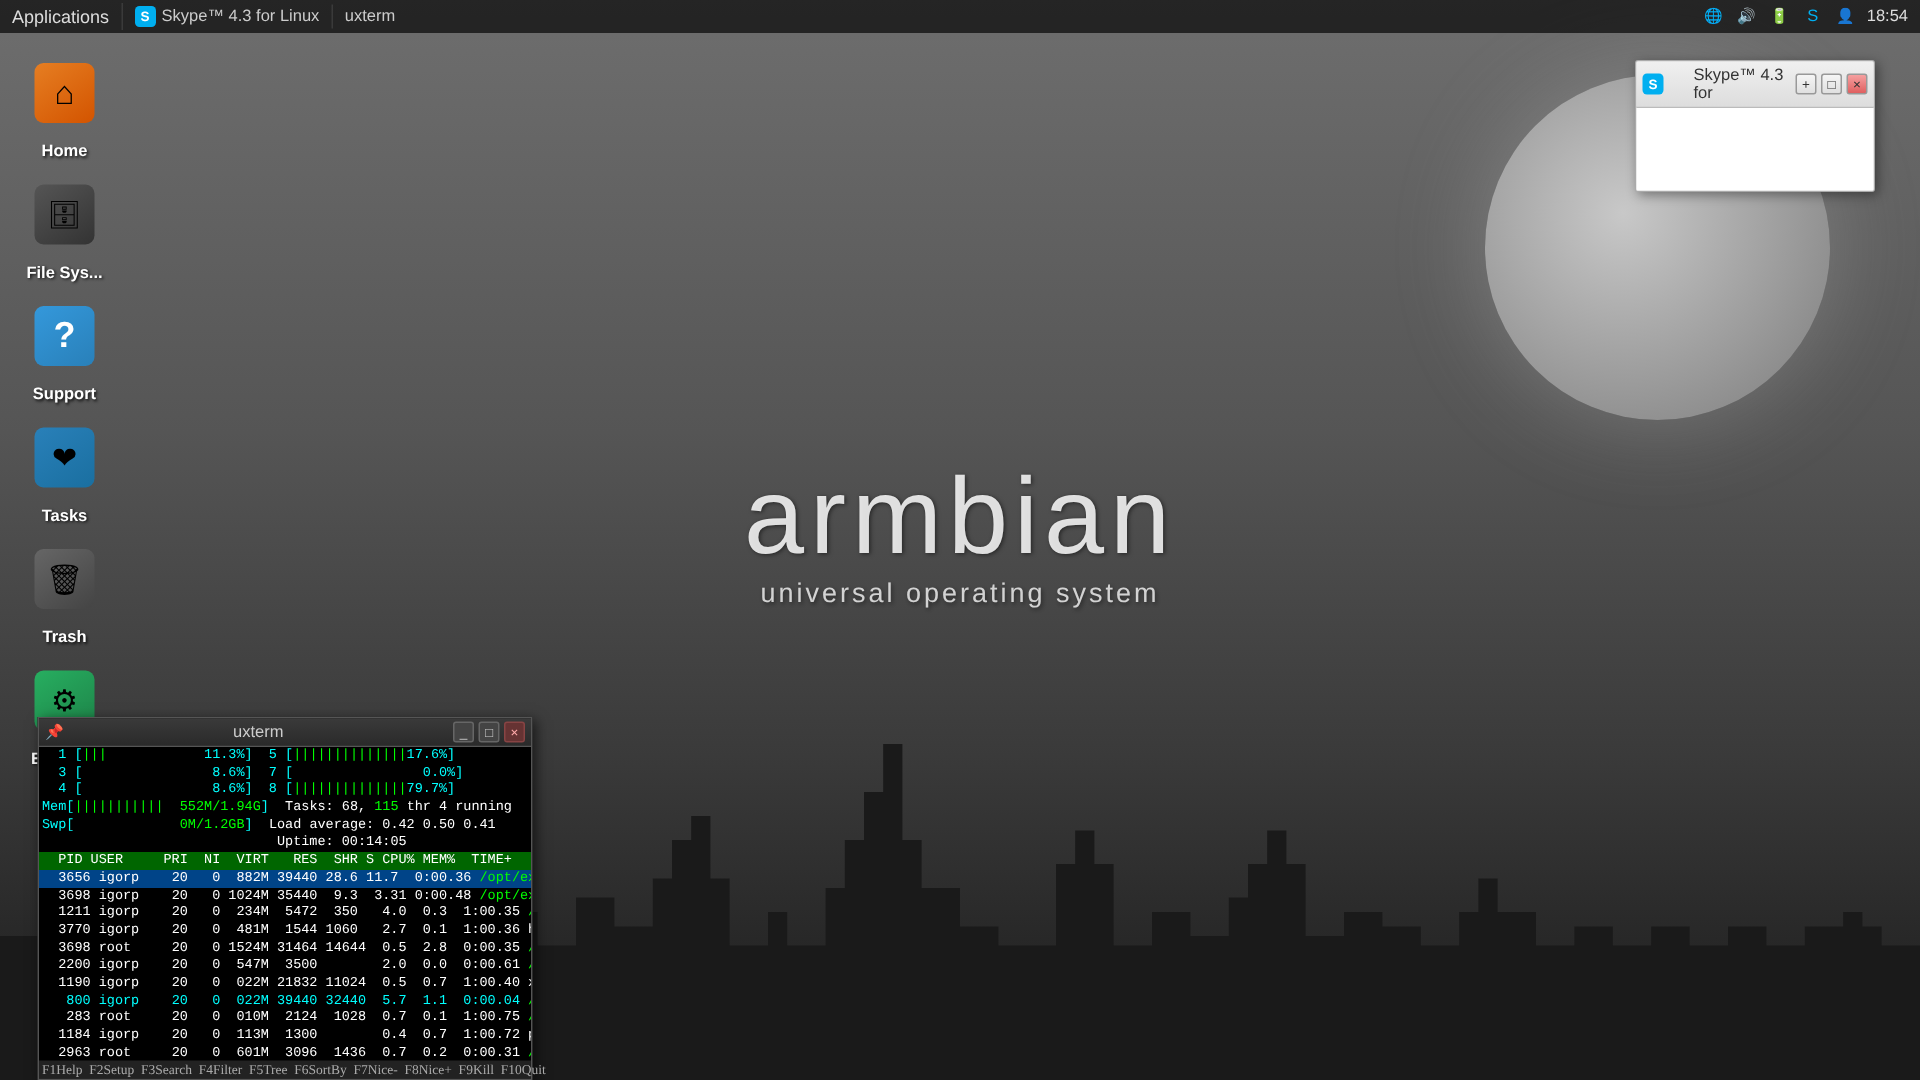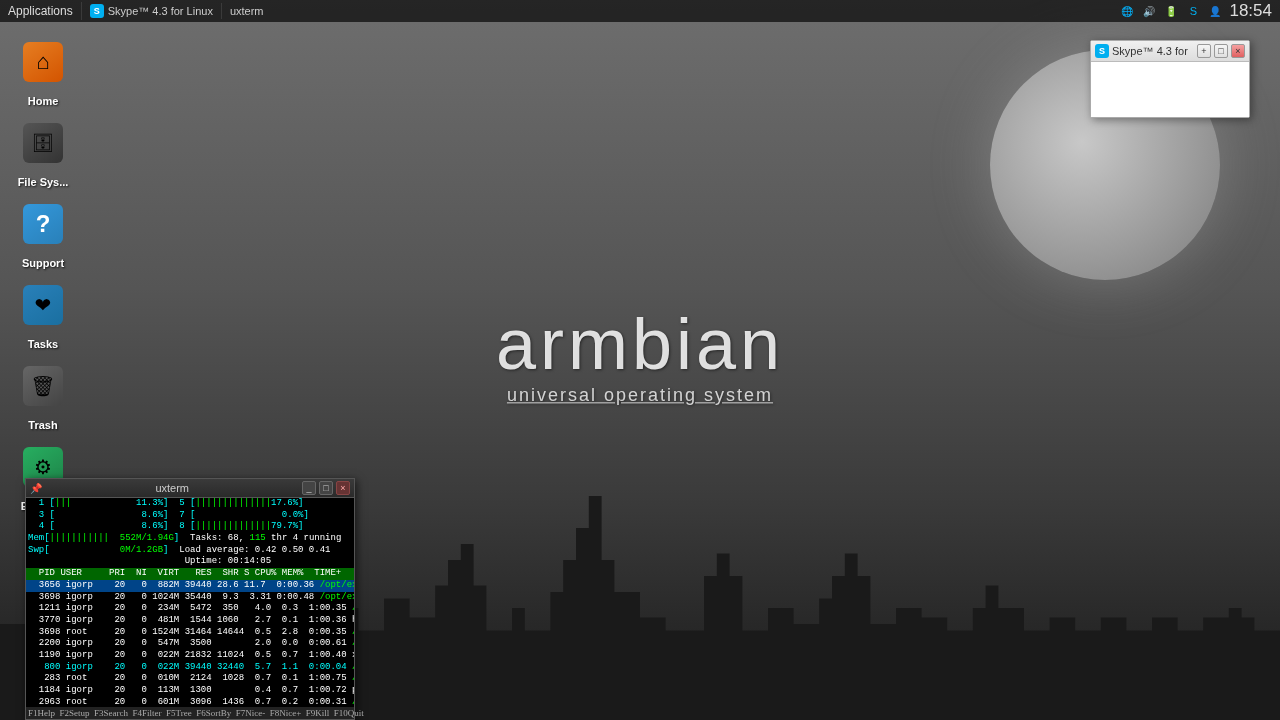--- a/index.html
+++ b/index.html
@@ -79,21 +79,20 @@
       font-size: 72px;
       font-weight: 300;
       letter-spacing: 4px;
       font-family: 'Arial', sans-serif;
     }
     .armbian-subtitle {
       font-size: 18px;
       letter-spacing: 2px;
       font-weight: 300;
       opacity: 0.9;
-      text-decoration: underline;
     }
 
     
     .taskbar {
       position: absolute;
       top: 0;
       left: 0;
       width: 100%;
       height: 22px;
       background: rgba(30,30,30,0.92);
@@ -126,21 +125,21 @@
     .taskbar-right {
       margin-left: auto;
       display: flex;
       align-items: center;
       gap: 6px;
       padding-right: 8px;
       font-size: 11px;
       color: #ccc;
     }
     .taskbar-time {
-      font-size: 17px;
+      font-size: 11px;
       color: #ddd;
     }
     .skype-icon-small {
       width: 14px;
       height: 14px;
       background: #00aff0;
       border-radius: 3px;
       display: inline-flex;
       align-items: center;
       justify-content: center;
@@ -212,20 +211,21 @@
       background: linear-gradient(180deg, #f0f0f0, #ddd);
       padding: 3px 4px;
       border-bottom: 1px solid #bbb;
       font-size: 11px;
       color: #333;
       gap: 3px;
     }
     .skype-titlebar-title {
       flex: 1;
       font-size: 11px;
+      margin-left: 17px;
     }
     .win-btn {
       width: 14px;
       height: 14px;
       border-radius: 2px;
       border: 1px solid #999;
       background: linear-gradient(180deg, #f5f5f5, #e0e0e0);
       cursor: pointer;
       display: flex;
       align-items: center;

